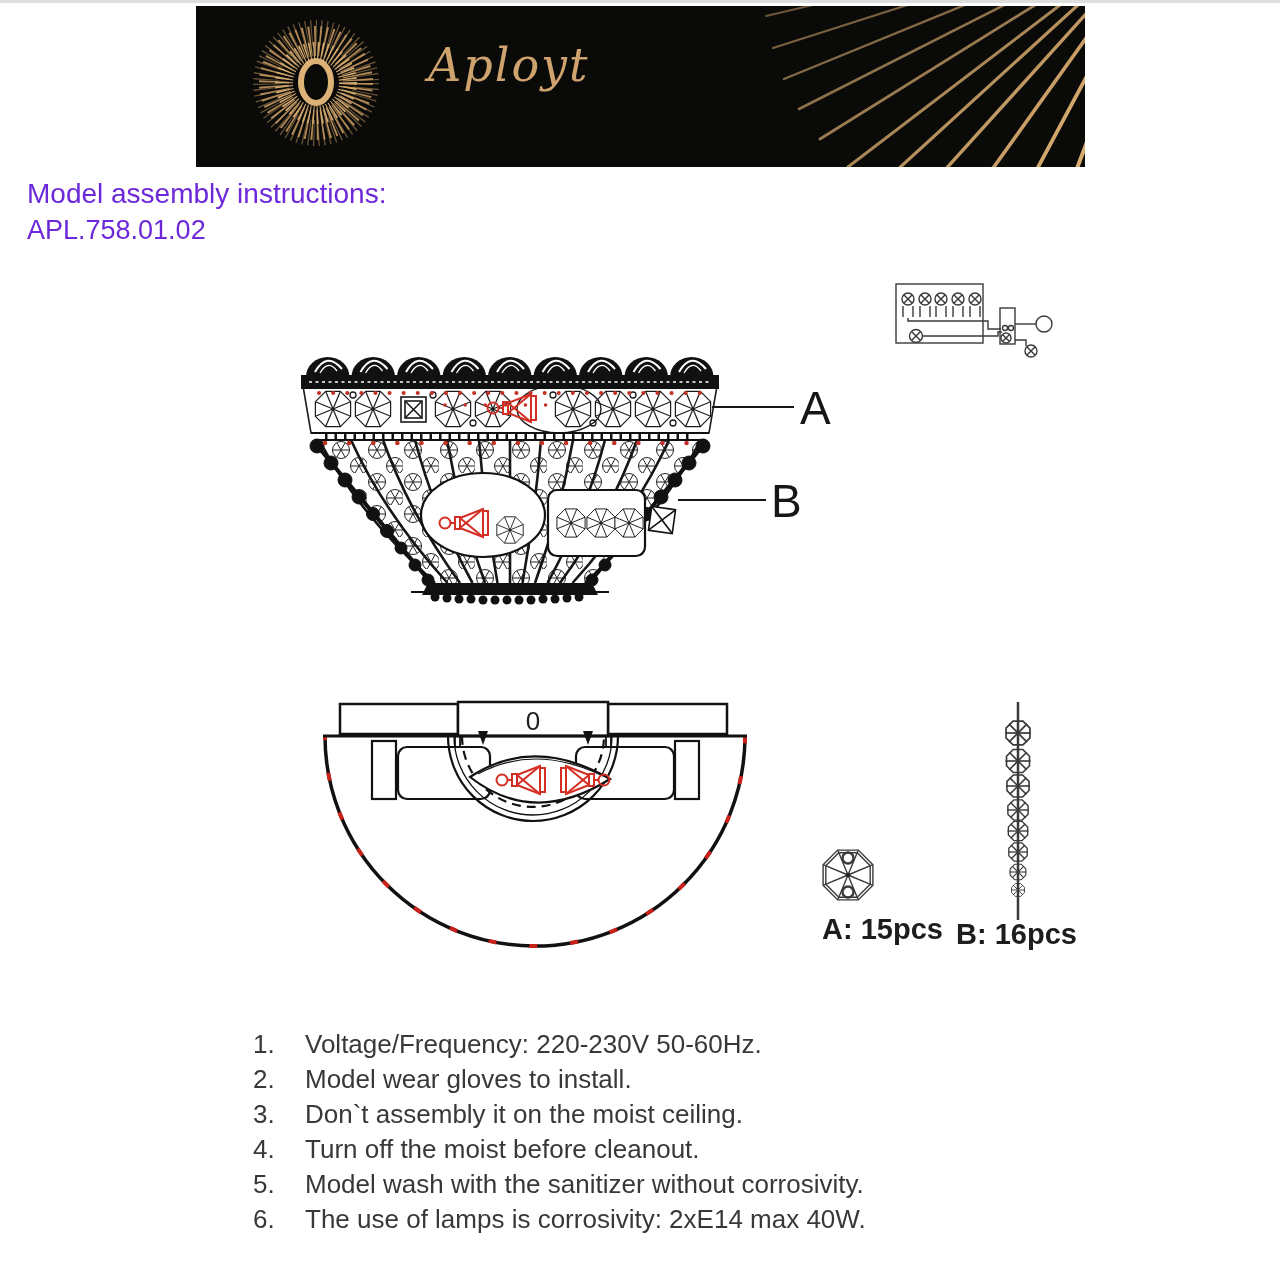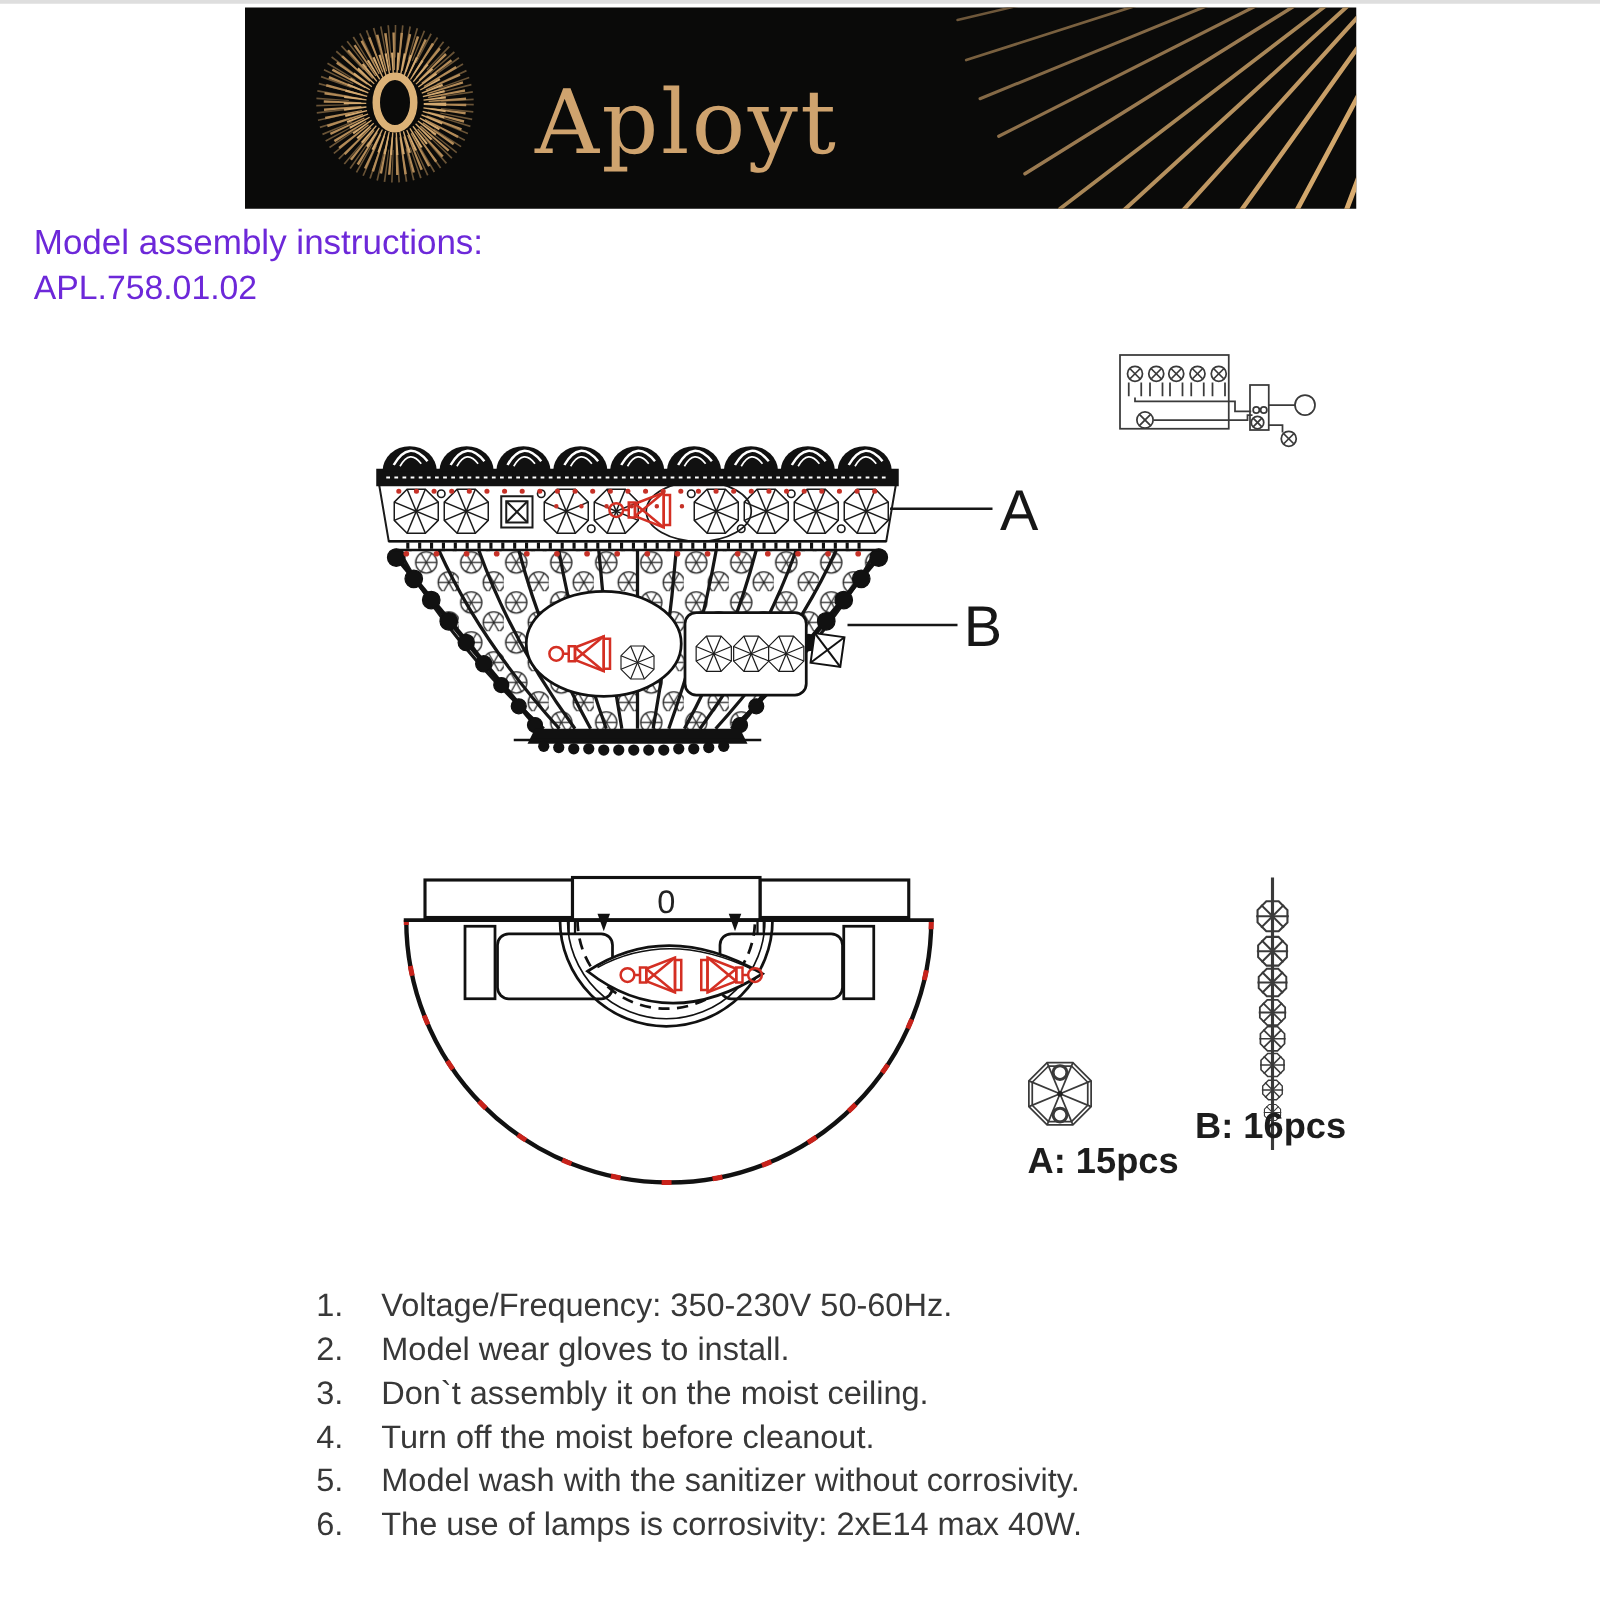--- a/index.html
+++ b/index.html
@@ -1,22 +1,22 @@
 <!DOCTYPE html>
 <html><head>
 <meta charset="utf-8">
 <style>
   html,body{margin:0;padding:0;background:#ffffff;}
   .page{position:relative;width:1280px;height:1280px;background:#fff;overflow:hidden;
         font-family:"Liberation Sans",sans-serif;border-top:3px solid #dedede;}
   
   .banner{position:absolute;left:196px;top:3px;width:889px;height:161px;background:#0a0a09;}
   .banner svg{position:absolute;left:0;top:0;}
-  .brand{position:absolute;left:232px;top:50px;font-family:"DejaVu Serif","Liberation Serif",serif;
-         font-size:71px;font-weight:400;letter-spacing:2px;color:#cfa36e;}
+  .brand{position:absolute;left:232px;top:32px;font-family:"DejaVu Serif","Liberation Serif",serif;
+         font-size:46px;font-weight:400;letter-spacing:2px;color:#cfa36e;font-style:italic;}
   
   .titleblock{position:absolute;left:0;top:172px;width:100%;color:#6d28d9;margin-left:27px;}
   .titleblock .t1{font-size:28px;line-height:37px;}
   .titleblock .t2{font-size:27px;line-height:36px;}
   
   .callout{position:absolute;color:#161616;font-size:46px;font-weight:500;}
   .leader{position:absolute;border-top:2px solid #161616;height:0;}
   
   .pcs{position:absolute;font-size:29px;font-weight:bold;color:#1d1d1d;white-space:nowrap;}
   
@@ -413,26 +413,26 @@
     <use href="#bd" transform="translate(25,65) scale(1.25)"></use>
     <use href="#bd" transform="translate(25,90) scale(1.2)"></use>
     <use href="#bd" transform="translate(25,114) scale(1.1)"></use>
     <use href="#bd" transform="translate(25,135) scale(1.05)"></use>
     <use href="#bd" transform="translate(25,156) scale(1.0)"></use>
     <use href="#bd" transform="translate(25,176) scale(0.85)"></use>
     <use href="#bd" transform="translate(25,194) scale(0.7)"></use>
   </svg>
 
   <div class="pcs" style="left:798px;top:910px;margin-left:24px;">A: 15pcs</div>
-  <div class="pcs" style="left:956px;top:882px;">B: 16pcs</div>
+  <div class="pcs" style="left:956px;top:915px;">B: 16pcs</div>
 
   <div class="instructions">
     <div class="row">
       <span class="num">1.</span>
-      <span class="txt">Voltage/Frequency: 350-230V 50-60Hz.</span>
+      <span class="txt">Voltage/Frequency: 220-230V 50-60Hz.</span>
     </div>
     <div class="row">
       <span class="num">2.</span>
       <span class="txt">Model wear gloves to install.</span>
     </div>
     <div class="row">
       <span class="num">3.</span>
       <span class="txt">Don`t assembly it on the moist ceiling.</span>
     </div>
     <div class="row">

